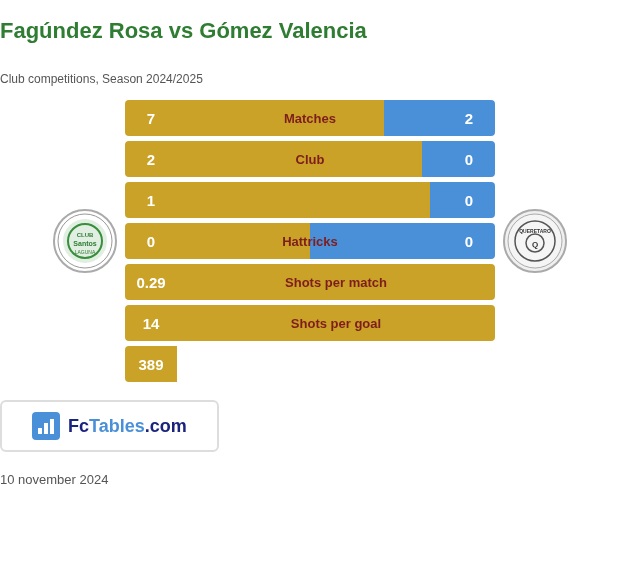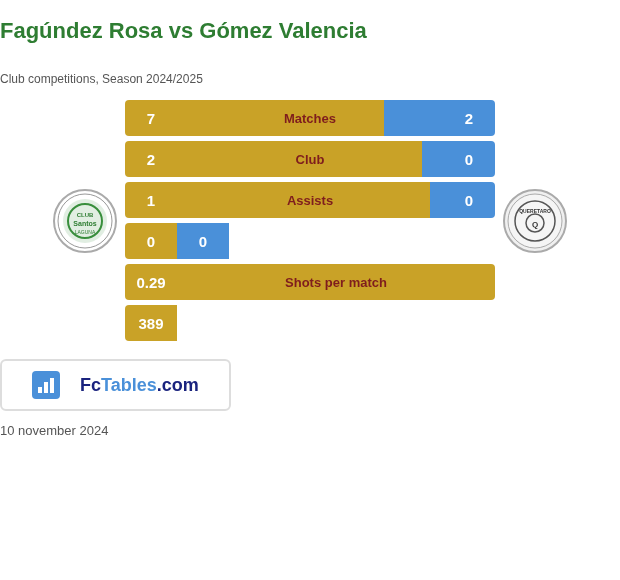--- a/index.html
+++ b/index.html
@@ -126,21 +126,21 @@
     }
 
     .fctables-banner {
       margin-top: 18px;
       background: #fff;
       border: 2px solid #ddd;
       border-radius: 6px;
       padding: 10px 30px;
       display: flex;
       align-items: center;
-      gap: 20px;
+      gap: 8px;
     }
 
     .fctables-icon {
       width: 28px;
       height: 28px;
       background: #4a90d9;
       border-radius: 4px;
       display: flex;
       align-items: center;
       justify-content: center;
@@ -153,21 +153,21 @@
       font-size: 18px;
       font-weight: bold;
       color: #1a237e;
     }
 
     .fctables-text span {
       color: #4a90d9;
     }
 
     .footer-date {
-      margin-top: 12px;
+      margin-top: 20px;
       font-size: 13px;
       color: #555;
       text-align: center;
     }
 
     
     .santos-logo {
       width: 64px;
       height: 64px;
       border-radius: 50%;
@@ -230,37 +230,46 @@
           <div class="stat-bar-fill" style="width: 8%;"></div>
           <div class="stat-bar-label">Club</div>
         </div>
         <div class="stat-right">0</div>
       </div>
 
       <div class="stat-row">
         <div class="stat-left">1</div>
         <div class="stat-bar-container">
           <div class="stat-bar-fill" style="width: 5%;"></div>
-          <div class="stat-bar-label">Assists</div>
         </div>
         <div class="stat-right">0</div>
       </div>
 
       <div class="stat-row">
         <div class="stat-left">0</div>
+        <div class="stat-bar-container">
+          <div class="stat-bar-fill" style="width: 50%;"></div>
+          <div class="stat-bar-label">Hattricks</div>
+        </div>
         <div class="stat-right">0</div>
       </div>
 
       <div class="stat-row">
         <div class="stat-left">0.29</div>
         <div class="stat-bar-container">
           <div class="stat-bar-label">Shots per match</div>
         </div>
       </div>
 
+      <div class="stat-row">
+        <div class="stat-left">14</div>
+        <div class="stat-bar-container">
+          <div class="stat-bar-label">Shots per goal</div>
+        </div>
+      </div>
 
       <div class="stat-row">
         <div class="stat-left">389</div>
       </div>
 
     </div>
 
     <div class="team-logo">
       <div class="queretaro-logo">
         <svg width="56" height="56" viewBox="0 0 56 56">

